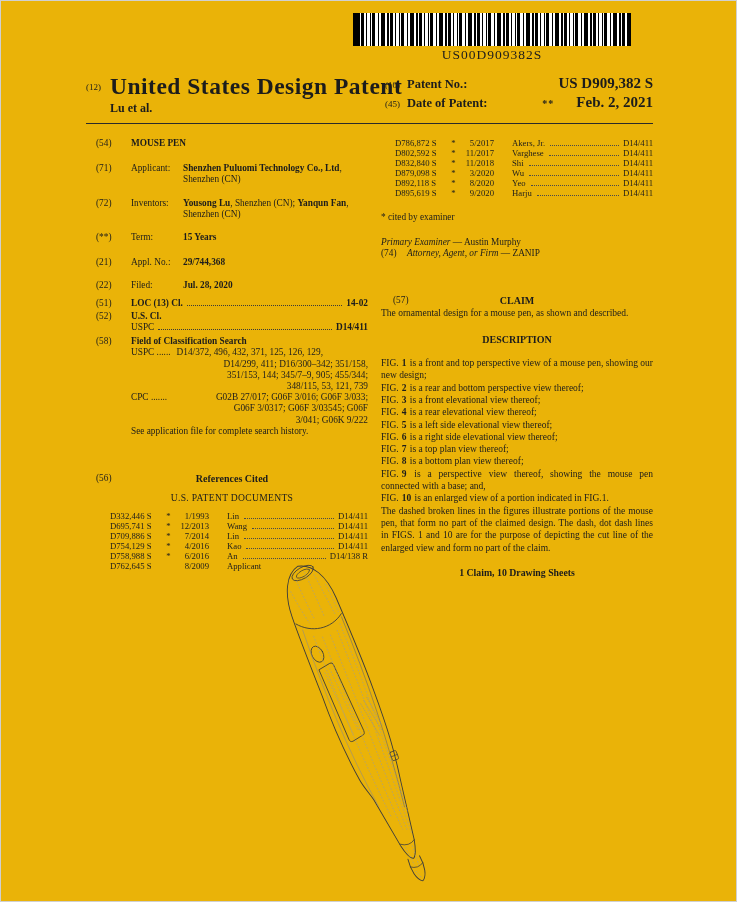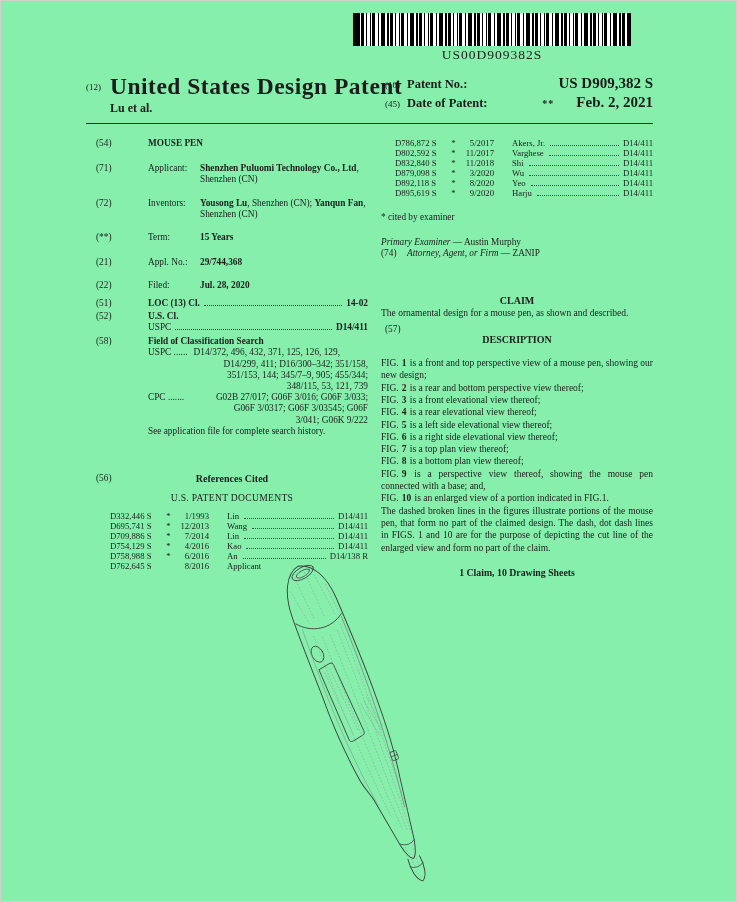--- a/index.html
+++ b/index.html
@@ -1,18 +1,18 @@
 <!DOCTYPE html>
 <html><head>
 <meta charset="utf-8">
 <style>
   * { margin:0; padding:0; box-sizing:border-box; }
   html,body { width:737px; height:902px; }
   body { background:#e9e9e9; font-family:"Liberation Serif", serif; color:#1c1c1c; }
-  .page { position:absolute; inset:0; background:#86efac; border:1px solid #d0d0d0; overflow:hidden; }
+  .page { position:absolute; inset:0; background:#eab308; border:1px solid #d0d0d0; overflow:hidden; }
 
   
   .barcode-wrap { position:absolute; left:352px; top:12px; width:278px; text-align:center; }
   .barcode { height:33px; border-left:5px solid #000; border-right:4px solid #000;
     background:
       repeating-linear-gradient(90deg,#000 0 2px,#fff 2px 3px,#000 3px 6px,#fff 6px 8px,#000 8px 9px,#fff 9px 12px,#000 12px 13px,#fff 13px 14px,#000 14px 17px,#fff 17px 20px,#000 20px 21px,#fff 21px 23px,#000 23px 27px,#fff 27px 29px);
   }
   .barcode-text { font-size:13.5px; letter-spacing:1px; margin-top:1px; }
 
   
@@ -27,21 +27,21 @@
   .h-right .klabel { font-size:12.5px; font-weight:bold; width:108px; flex:none; }
   .h-right .kval { font-size:15px; font-weight:bold; flex:1; text-align:right; white-space:nowrap; }
   .h-right .knote { font-size:10px; font-weight:bold; letter-spacing:1px; margin-right:22px; }
   .hrule { position:absolute; left:85px; top:122px; width:567px; border-top:1.5px solid #2a2a2a; }
 
   
   .col-left  { position:absolute; left:95px;  top:137px; width:272px; font-size:9.3px; line-height:11.2px; }
   .col-right { position:absolute; left:380px; top:138px; width:272px; font-size:9.3px; line-height:11.2px; }
 
   .field { display:flex; margin-top:12px; }
-  .fcode { width:52px; flex:none; }
+  .fcode { width:35px; flex:none; }
   .flabel { width:52px; flex:none; }
   .fval { flex:1; }
   b, .b { font-weight:bold; }
   .leader { flex:1; border-bottom:1.2px dotted #3a3a3a; margin:0 4px 2px 4px; min-width:12px; }
   .lead-row { display:flex; align-items:baseline; }
 
   .center-head { text-align:center; font-weight:bold; font-size:10px;margin-top:36px; }
   .sec-row { position:relative; }
   .sec-row .fcode { position:absolute; left:0; top:0; }
 
@@ -57,21 +57,21 @@
   .rclass { flex:none; }
   .refrow.nolead .rlead { border-bottom:none; }
 
   .examiner-note { margin-top:14px; }
   .officials { margin-top:13px; }
   .officials .em { font-style:italic; }
   .officials .l2 { display:flex; }
   .officials .l2 .fcode { width:26px; }
 
   .claim-head { position:relative; margin-top:10px; }
-  .claim-head .fcode { position:absolute; left:4px;margin-top:29px; }
+  .claim-head .fcode { position:absolute; left:12px; }
   .para { text-align:justify; }
   .desc-head { text-align:center; font-weight:bold; font-size:10px; margin:14px 0 12px; }
   .figline { text-align:justify; line-height:12.3px; font-size:9.5px; }
   .figline .fignum { margin:0 1px 0 3px; }
   .closing { text-align:justify; line-height:12.3px; font-size:9.5px; }
   .sheets { text-align:center; font-weight:bold; font-size:9.8px; margin-top:13px; }
   .claim-body { margin-top:2px; line-height:11.6px; font-size:9.5px; }
 
   
   .figure { position:absolute; left:264px; top:553px; width:205px; height:349px; }
@@ -229,21 +229,21 @@
           <span class="rno">D758,988 S</span>
           <span class="rstar">*</span>
           <span class="rdate">6/2016</span>
           <span class="rname">An</span>
           <span class="rlead"></span>
           <span class="rclass">D14/138 R</span>
         </div>
       <div class="refrow nolead">
           <span class="rno">D762,645 S</span>
           <span class="rstar"></span>
-          <span class="rdate">8/2016</span>
+          <span class="rdate">8/2009</span>
           <span class="rname">Applicant</span>
           <span class="rlead"></span>
           <span class="rclass"></span>
         </div>
     </div>
   </div>
 
   <div class="col-right">
 
     <div class="reftable" style="margin-top:0">

